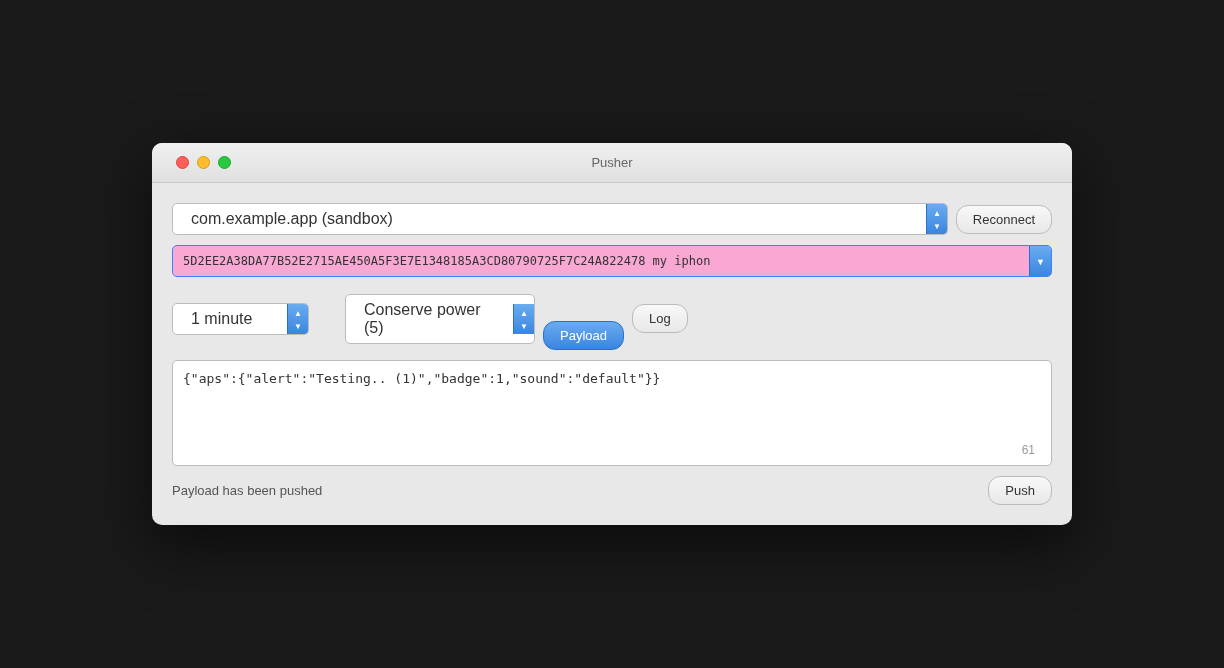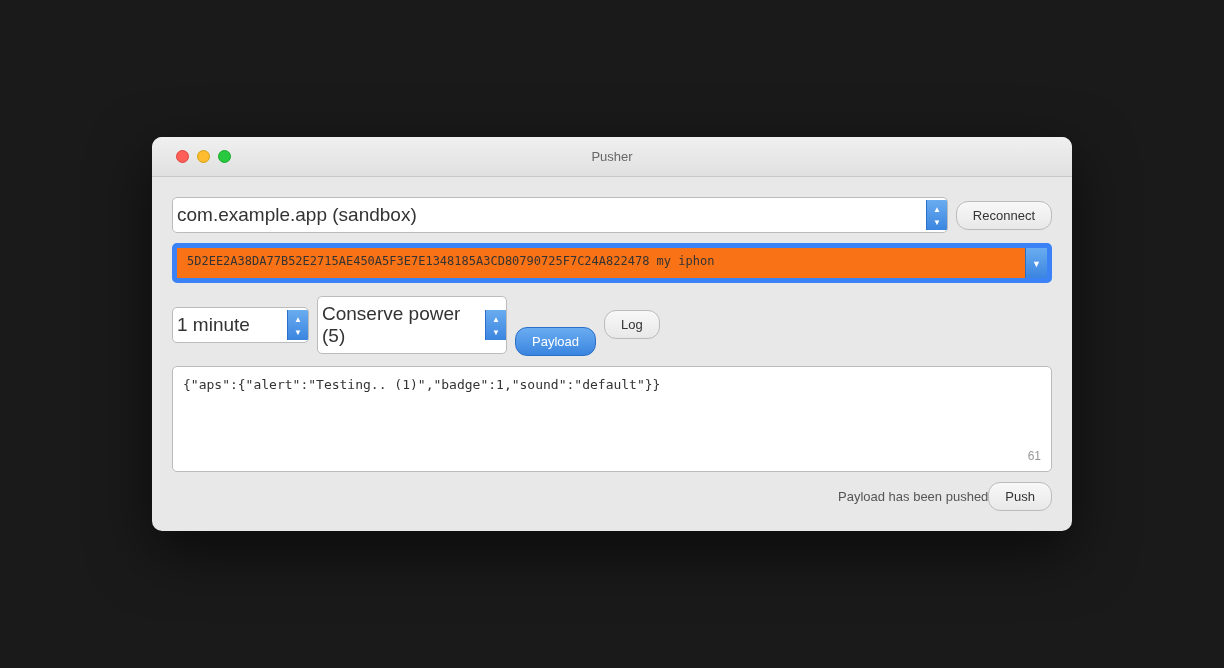--- a/index.html
+++ b/index.html
@@ -90,22 +90,22 @@
     .select-wrapper {
       display: flex;
       align-items: center;
       background: white;
       border: 1px solid #bbb;
       border-radius: 5px;
       overflow: hidden;
     }
 
     .select-text {
-      padding: 6px 4px;
-      font-size: 19px;
+      padding: 6px 18px;
+      font-size: 16px;
       color: #333;
       flex: 1;
     }
 
     .select-arrow {
       background: linear-gradient(to bottom, #6aacf0, #3a85e0);
       border-left: 1px solid #2a70c8;
       padding: 0 6px;
       display: flex;
       align-items: center;
@@ -139,22 +139,23 @@
       background: linear-gradient(to bottom, #6aacf0, #3a85e0);
       border: 1px solid #2a70c8;
       color: white;
       font-weight: 500;
       margin-top: 34px;
     }
 
     
     .device-token-wrapper {
       display: flex;
-      background: #f97316;
-      border: 5px solid #3b82f6;
+      align-items: center;
+      background: #f9a8d4;
+      border: 1px solid #3b82f6;
       border-radius: 5px;
       overflow: hidden;
       flex: 1;
     }
 
     .device-token-text {
       padding: 6px 10px;
       font-size: 12px;
       color: #333;
       flex: 1;
@@ -194,45 +195,46 @@
       font-size: 13px;
       font-family: monospace;
       color: #333;
       resize: none;
       background: transparent;
     }
 
     .char-count {
       position: absolute;
       bottom: 8px;
-      right: 10px;
+      right: 16px;
       font-size: 12px;
       color: #999;
       text-align: right;
     }
 
     
     .status-row {
       display: flex;
       align-items: center;
-      justify-content: flex-end;
+      justify-content: space-between;
     }
 
     .status-text {
       font-size: 13px;
       color: #555;
     }
 
     
     .minute-select {
       width: 137px;
     }
 
     .conserve-select {
       width: 190px;
+      margin-left: 28px;
     }
 
     .app-select {
       flex: 1;
     }
   </style>
 </head>
 <body>
 
 <div class="window">

